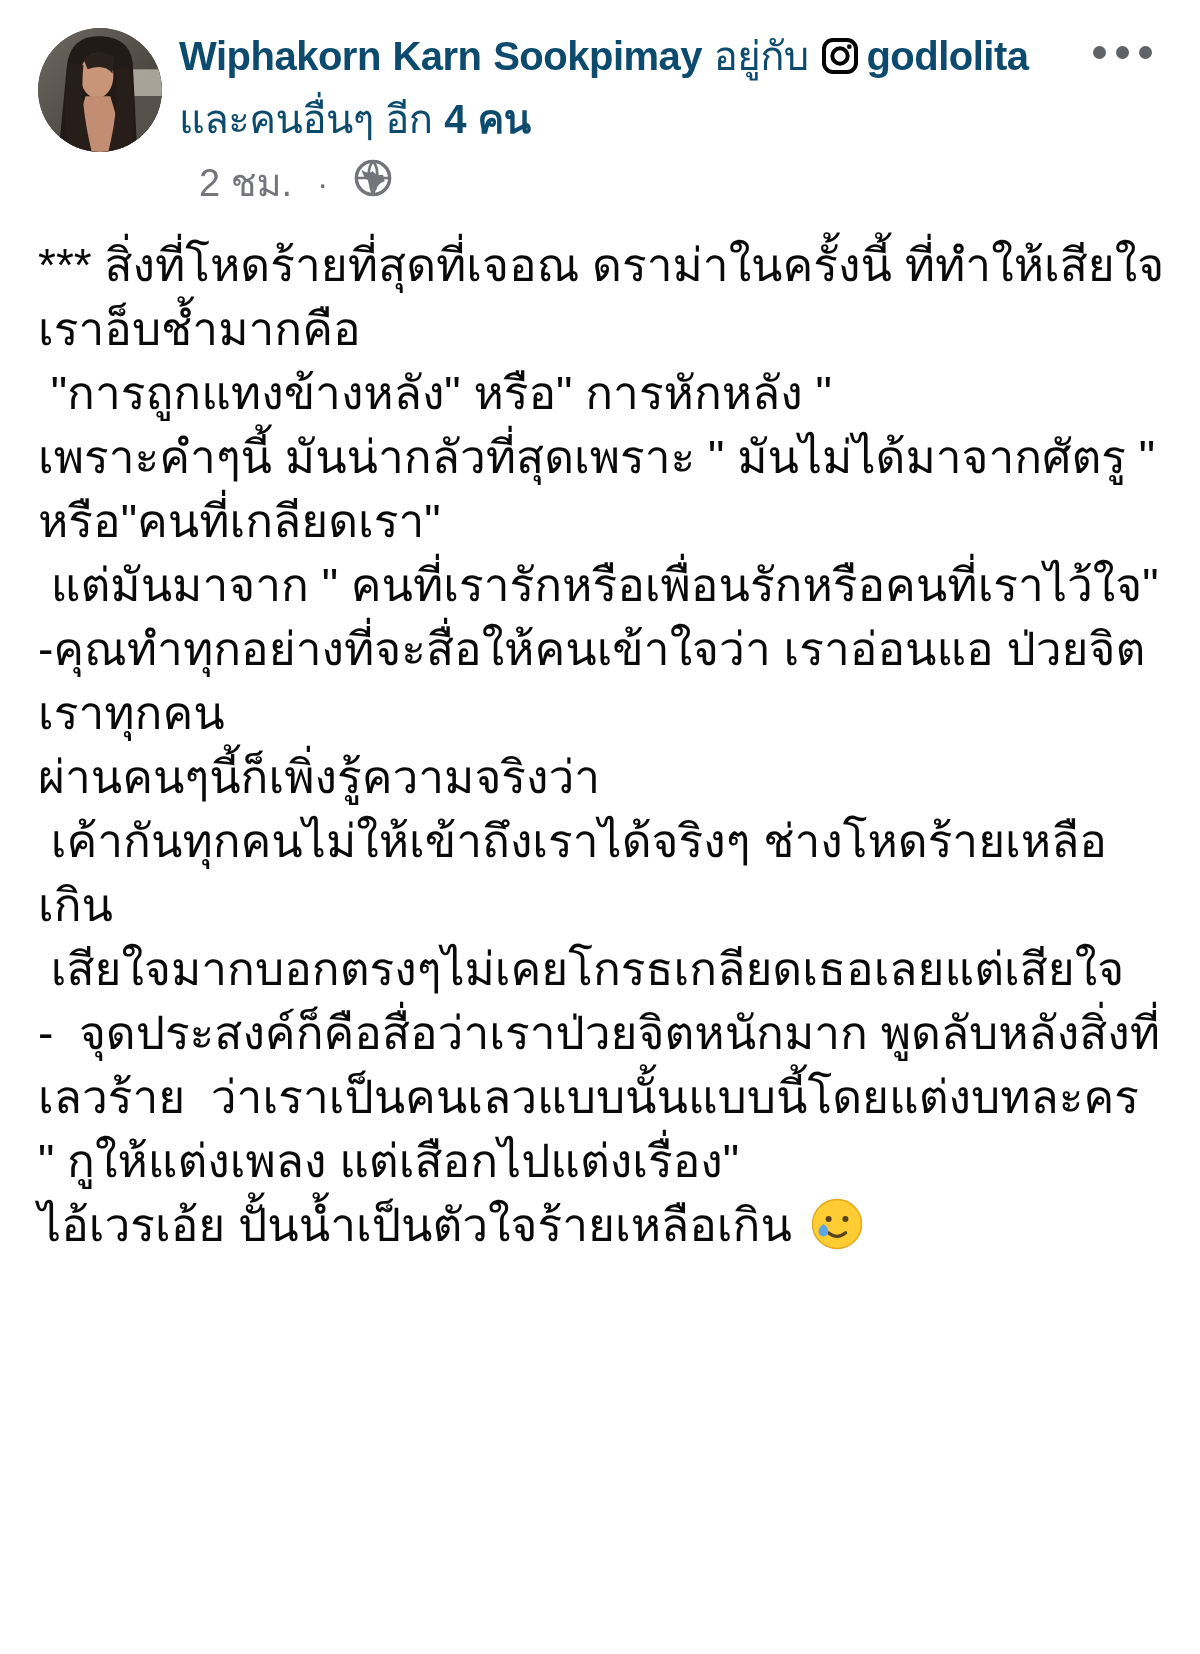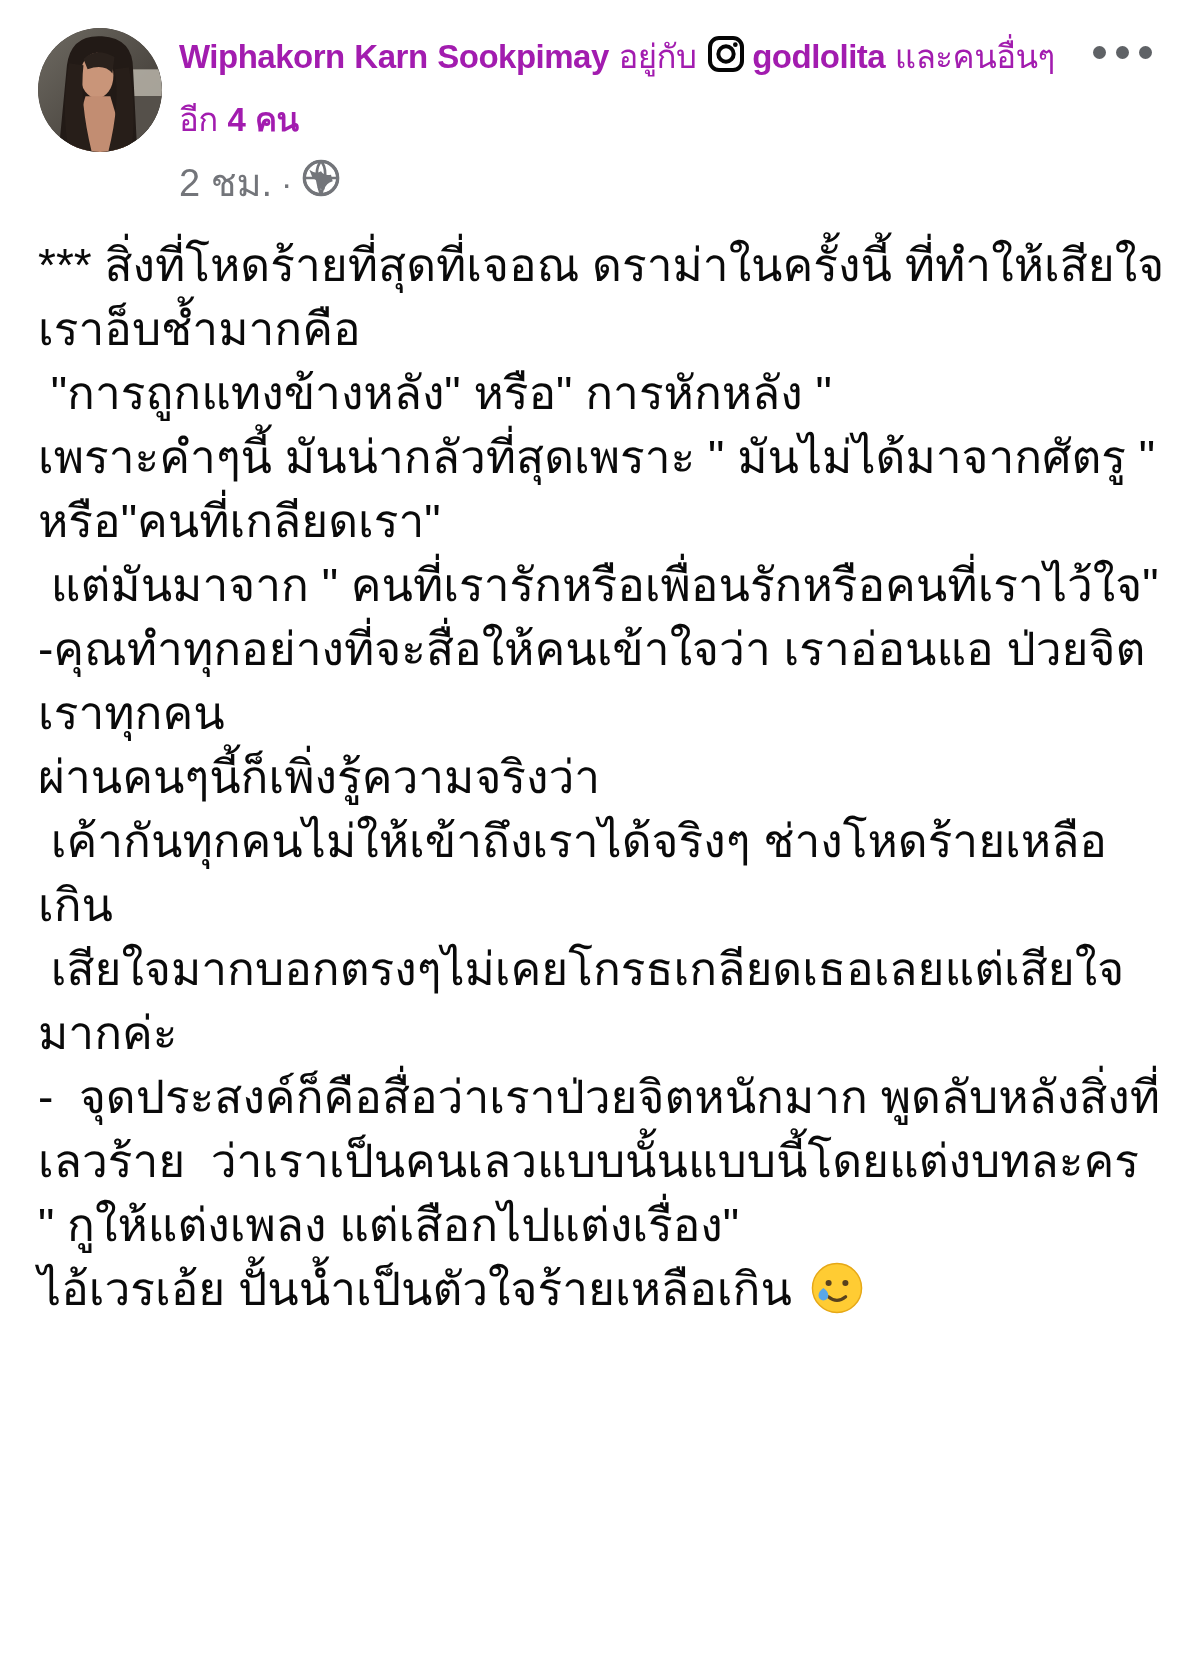--- a/index.html
+++ b/index.html
@@ -15,30 +15,30 @@
     display:flex;align-items:flex-start;
     padding:28px 30px 0 38px;position:relative;
   }
   .avatar{
     width:124px;height:124px;border-radius:50%;overflow:hidden;flex:0 0 auto;
     background:#4a443e;cursor:pointer;
   }
   .avatar svg{display:block;width:100%;height:100%;}
   .header-text{margin-left:17px;margin-top:0;max-width:910px;}
   .name-line{
-    font-size:33px;line-height:57px;color:#a21caf;letter-spacing:-0.5px;
+    font-size:40px;line-height:57px;color:#0c4a6e;letter-spacing:-0.5px;
     word-spacing:1px;
   }
   .name-line .bold{font-weight:700;}
   .ig-icon{
     display:inline-block;vertical-align:-6px;margin-right:6px;
   }
   .meta-line{
-    display:flex;align-items:center;gap:9px;
-    margin-top:10px;color:#73757a;font-size:38px;line-height:44px;
+    display:flex;align-items:center;gap:25px;
+    margin-top:10px;color:#73757a;font-size:38px;line-height:44px;margin-left:20px;
   }
   .meta-dot{font-size:34px;line-height:34px;color:#73757a;}
   .globe-icon{display:inline-block;}
   .menu-dots{
     position:absolute;top:40px;right:42px;display:flex;gap:10px;cursor:pointer;
     padding:6px;
   }
   .menu-dots i{width:13px;height:13px;border-radius:50%;background:#5f6266;display:block;}
 
   
@@ -126,21 +126,20 @@
       <div class="body-line">เราอ็บช้ำมากคือ</div>
       <div class="body-line"> "การถูกแทงข้างหลัง" หรือ" การหักหลัง "</div>
       <div class="body-line">เพราะคำๆนี้ มันน่ากลัวที่สุดเพราะ " มันไม่ได้มาจากศัตรู "</div>
       <div class="body-line">หรือ"คนที่เกลียดเรา"</div>
       <div class="body-line"> แต่มันมาจาก " คนที่เรารักหรือเพื่อนรักหรือคนที่เราไว้ใจ"</div>
       <div class="body-line">-คุณทำทุกอย่างที่จะสื่อให้คนเข้าใจว่า เราอ่อนแอ ป่วยจิต</div>
       <div class="body-line">เราทุกคน</div>
       <div class="body-line">ผ่านคนๆนี้ก็เพิ่งรู้ความจริงว่า</div>
       <div class="body-line"> เค้ากันทุกคนไม่ให้เข้าถึงเราได้จริงๆ ช่างโหดร้ายเหลือเกิน</div>
       <div class="body-line"> เสียใจมากบอกตรงๆไม่เคยโกรธเกลียดเธอเลยแต่เสียใจ</div>
-      <div class="body-line">มากค่ะ</div>
       <div class="body-line">-  จุดประสงค์ก็คือสื่อว่าเราป่วยจิตหนักมาก พูดลับหลังสิ่งที่</div>
       <div class="body-line">เลวร้าย  ว่าเราเป็นคนเลวแบบนั้นแบบนี้โดยแต่งบทละคร</div>
       <div class="body-line">" กูให้แต่งเพลง แต่เสือกไปแต่งเรื่อง"</div>
       <div class="body-line">ไอ้เวรเอ้ย ปั้นน้ำเป็นตัวใจร้ายเหลือเกิน <svg class="emoji" viewBox="0 0 36 36" aria-hidden="true">
       <circle cx="18" cy="18" r="17" fill="#ffcc33"></circle>
       <circle cx="18" cy="18" r="17" fill="none" stroke="#e6a817" stroke-width="1"></circle>
       <circle cx="12.2" cy="14.5" r="2.1" fill="#59421d"></circle>
       <circle cx="23.8" cy="14.5" r="2.1" fill="#59421d"></circle>
       <path d="M12 24 q6 5 12 0" fill="none" stroke="#59421d" stroke-width="2.2" stroke-linecap="round"></path>
       <path d="M8.6 18 q3.4 2.4 3.4 5.2 a3.4 3.4 0 1 1 -6.8 0 q0 -2.8 3.4 -5.2 Z" fill="#5aa7e8"></path>

